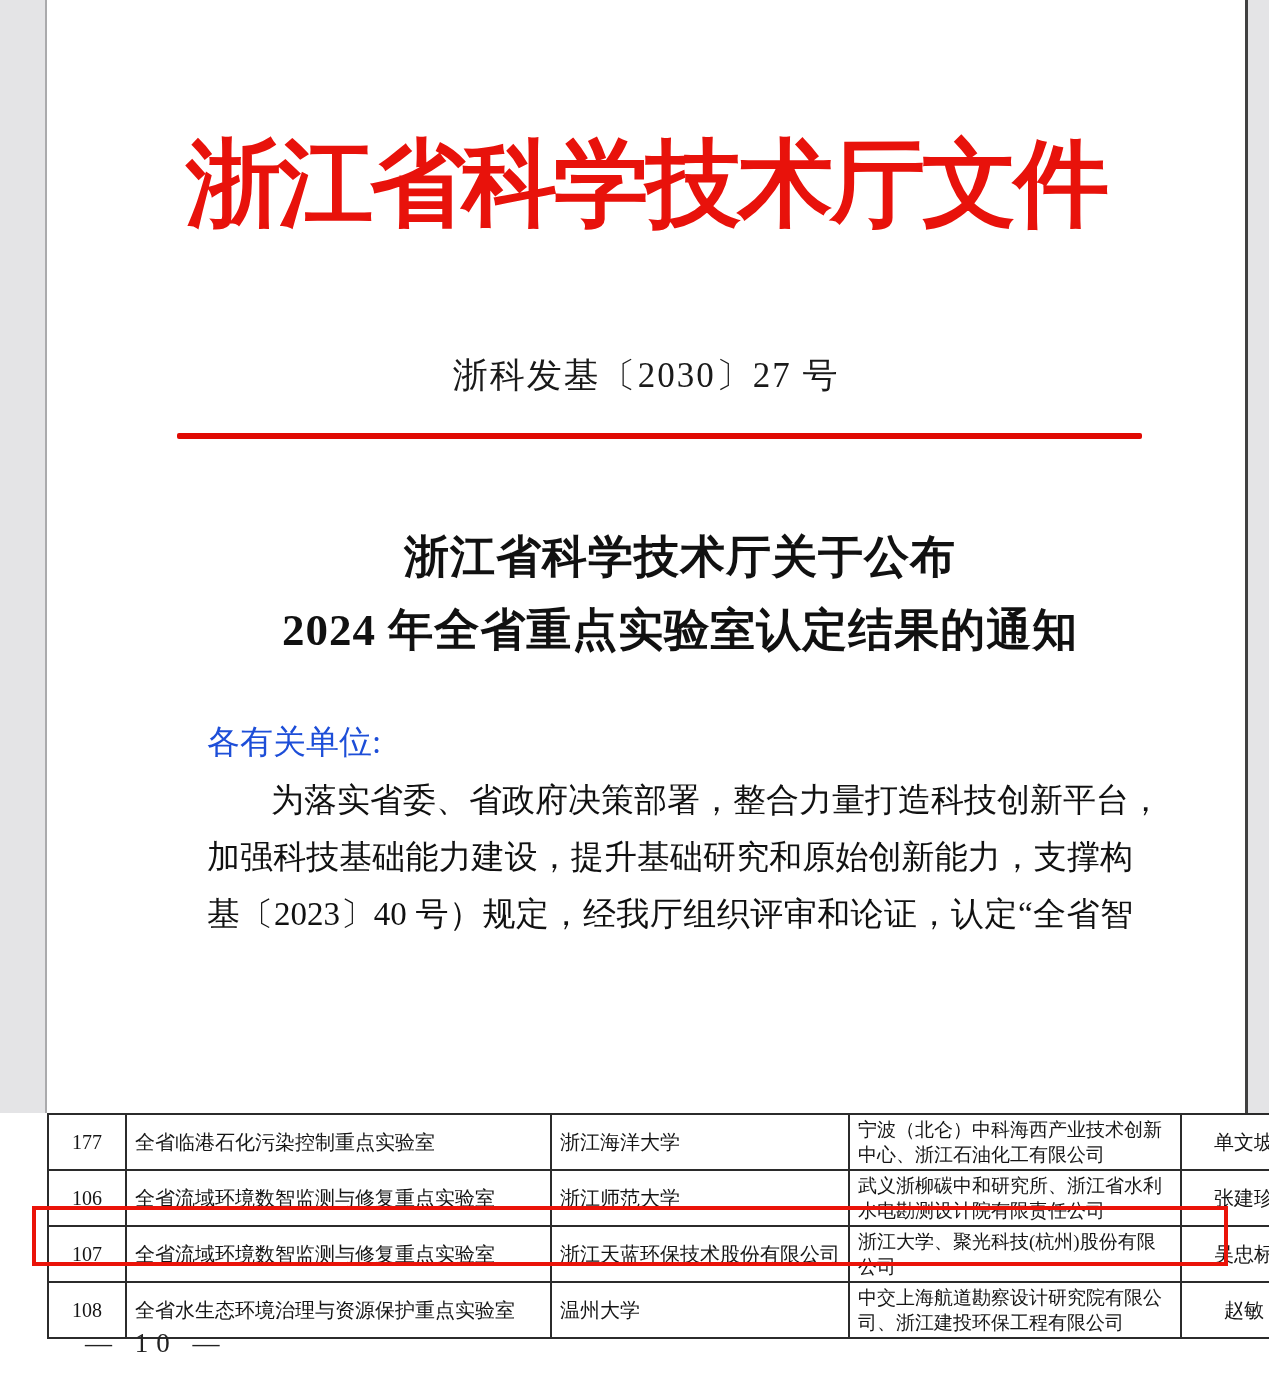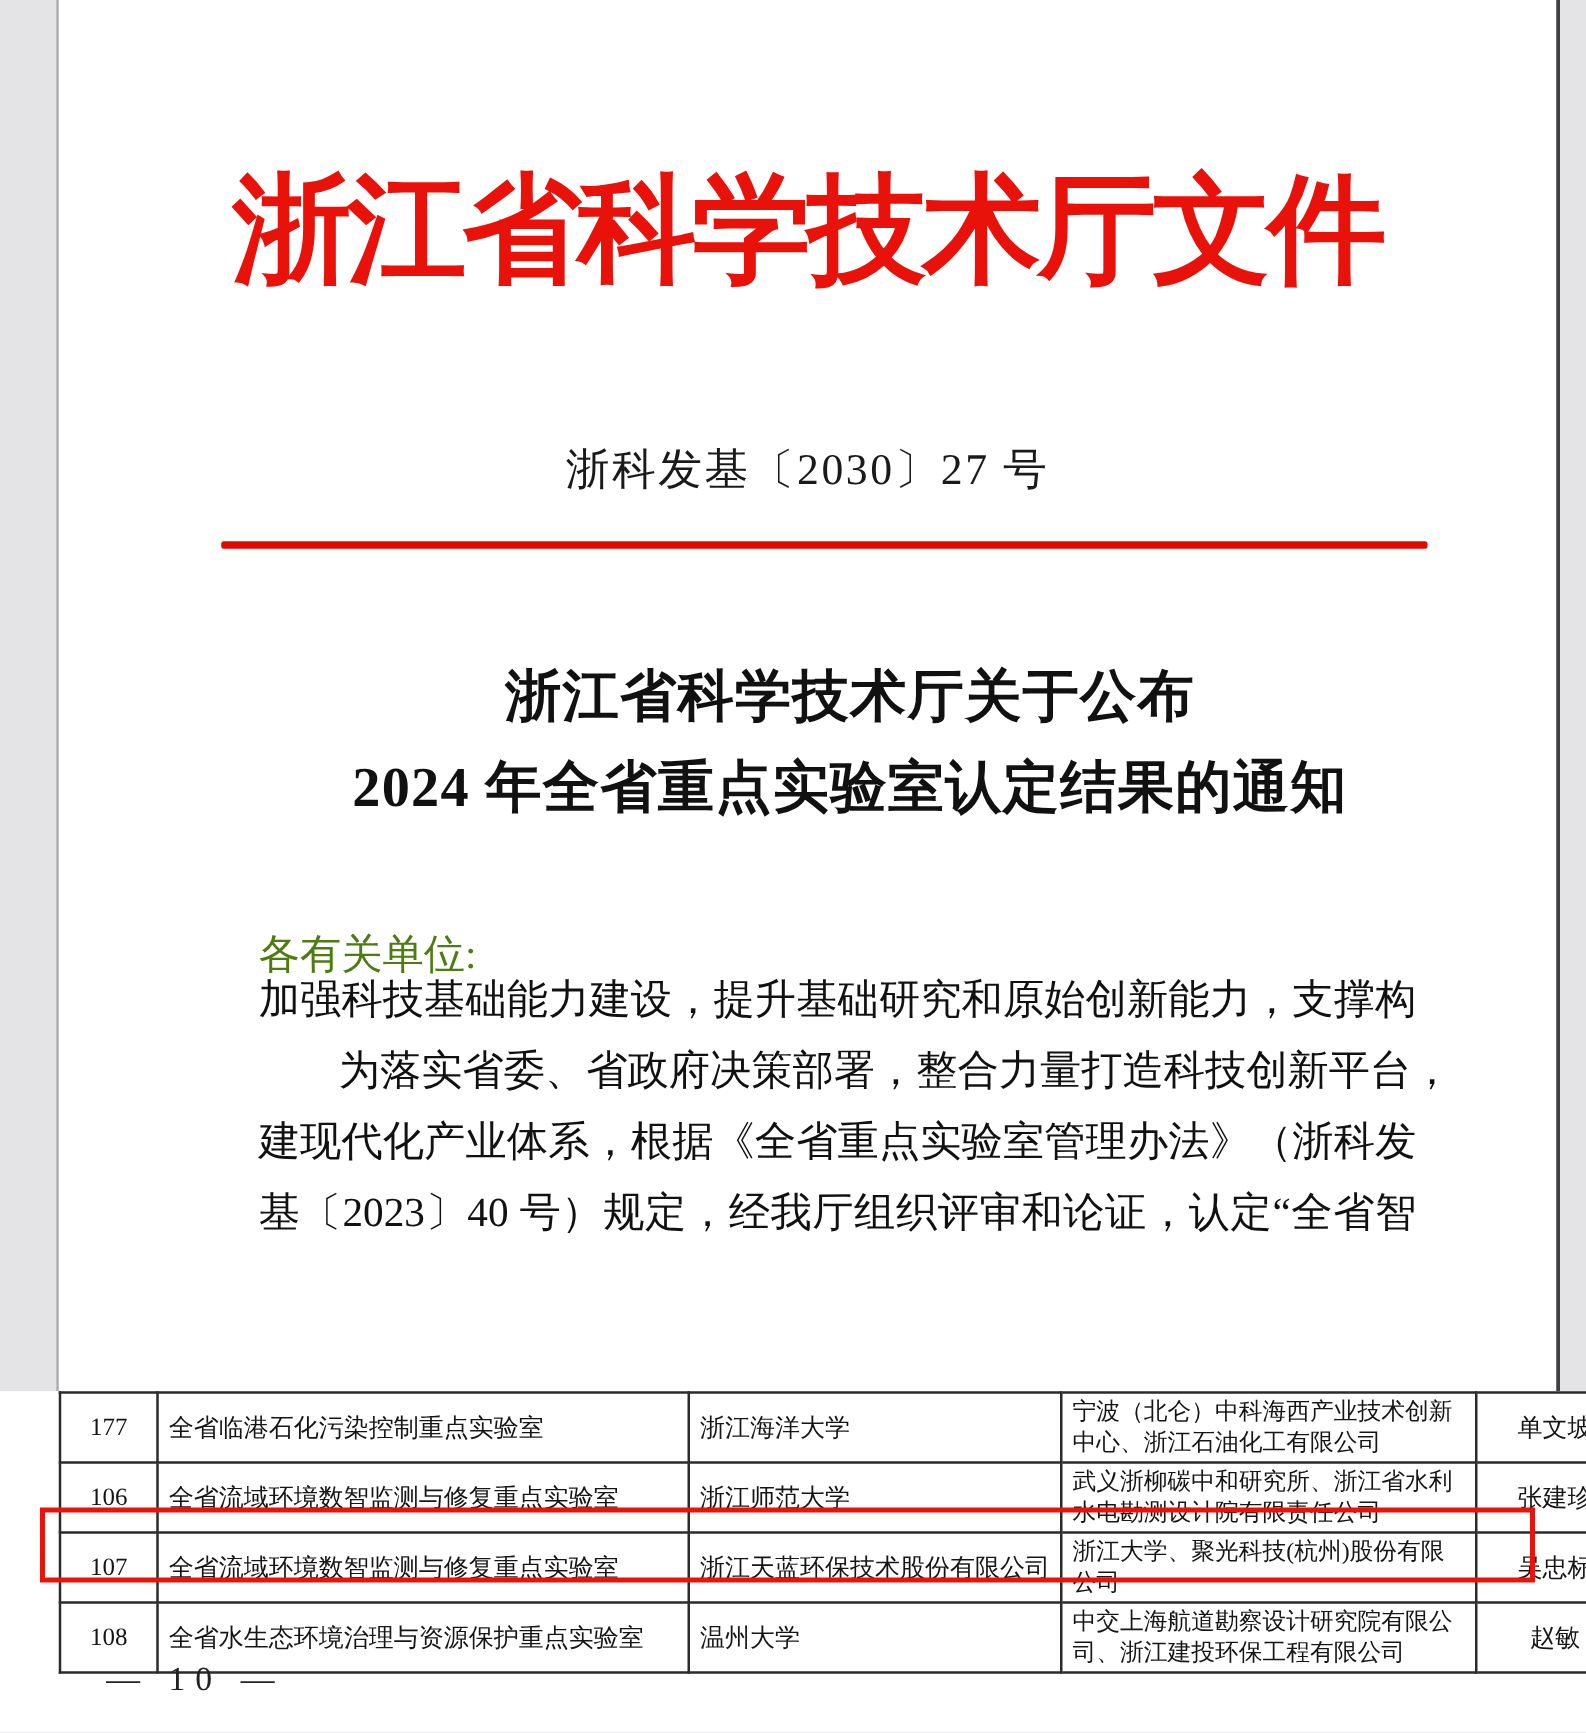--- a/index.html
+++ b/index.html
@@ -67,23 +67,22 @@
     white-space: nowrap;
     padding-left: 34px;
   }
   #notice-title-1 { top: 527px; }
   #notice-title-2 { top: 600px; }
 
   .salutation {
     position: absolute;
     top: 722px; left: 160px;
     font-size: 33px;
-    color: #4d7c0f;
+    color: #1d4ed8;
     line-height: 40px;
-    margin-top: 22px;
   }
 
   .body-block {
     position: absolute;
     top: 772px; left: 160px;
     width: 926px;
     font-size: 33px;
     color: #111;
   }
   .body-line {
@@ -160,23 +159,22 @@
 
     <div class="red-rule"></div>
 
     <div class="notice-title" id="notice-title-1">浙江省科学技术厅关于公布</div>
 
     <div class="notice-title" id="notice-title-2">2024 年全省重点实验室认定结果的通知</div>
 
     <div class="salutation">各有关单位:</div>
 
     <div class="body-block">
+      <div class="body-line first">为落实省委、省政府决策部署，整合力量打造科技创新平台，</div>
       <div class="body-line">加强科技基础能力建设，提升基础研究和原始创新能力，支撑构</div>
-      <div class="body-line first">为落实省委、省政府决策部署，整合力量打造科技创新平台，</div>
-      <div class="body-line">建现代化产业体系，根据《全省重点实验室管理办法》（浙科发</div>
       <div class="body-line">基〔2023〕40 号）规定，经我厅组织评审和论证，认定“全省智</div>
     </div>
 
   </div>
 
   <div id="bottom-strip">
     <table class="results">
       <tbody>
         <tr class="r-105">
           <td class="c-no">177</td>

